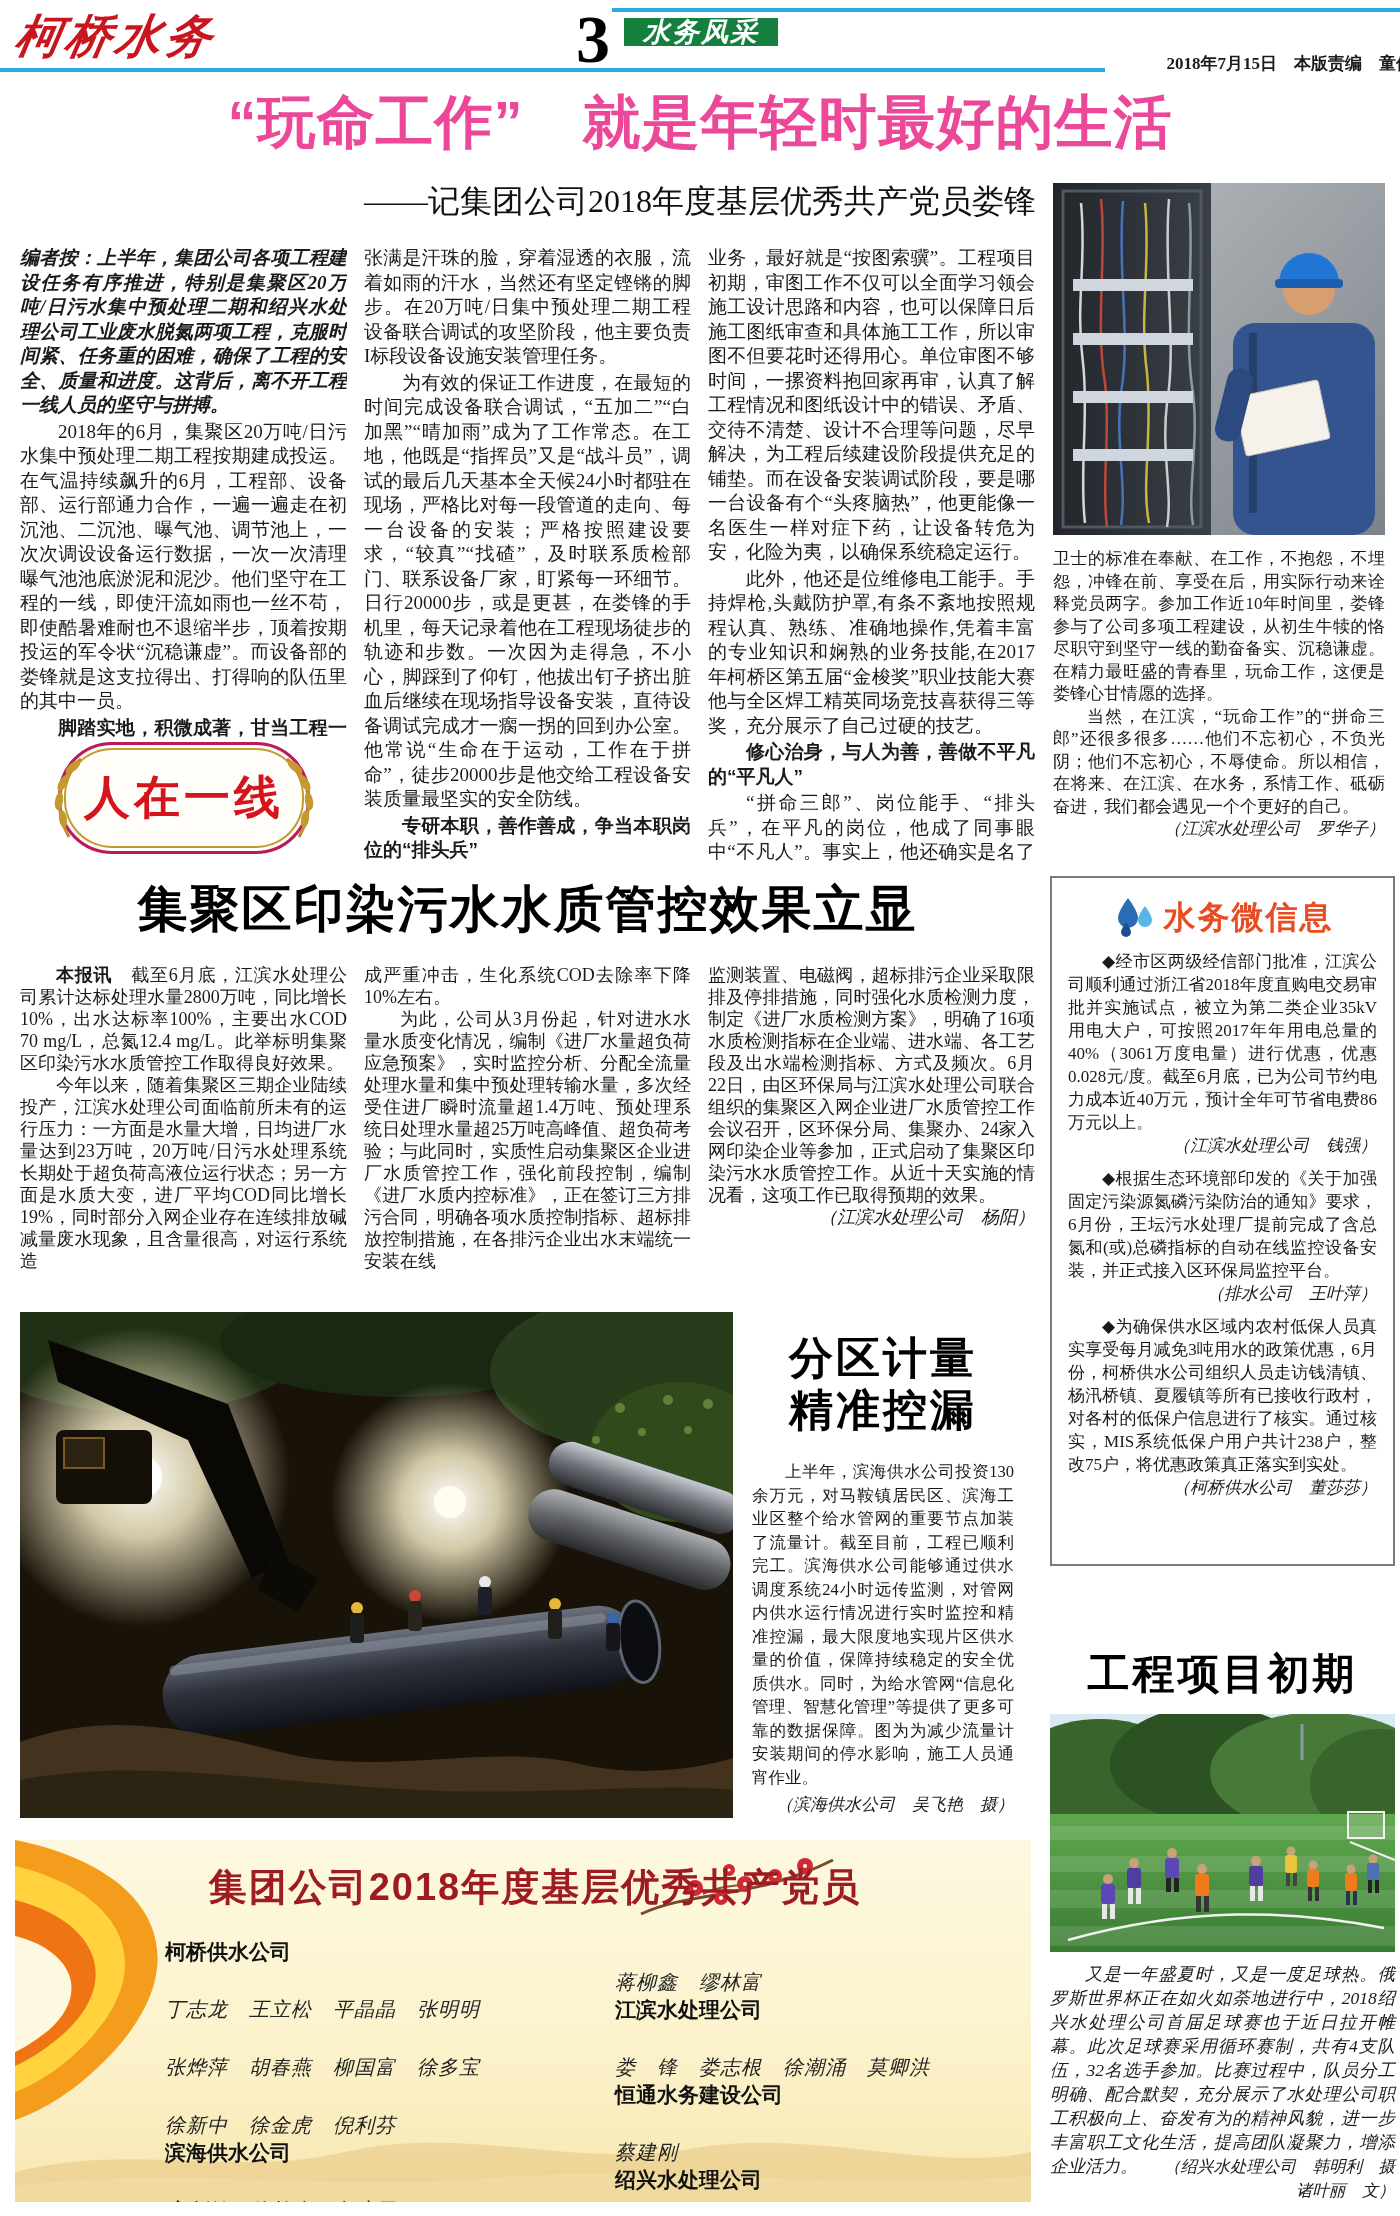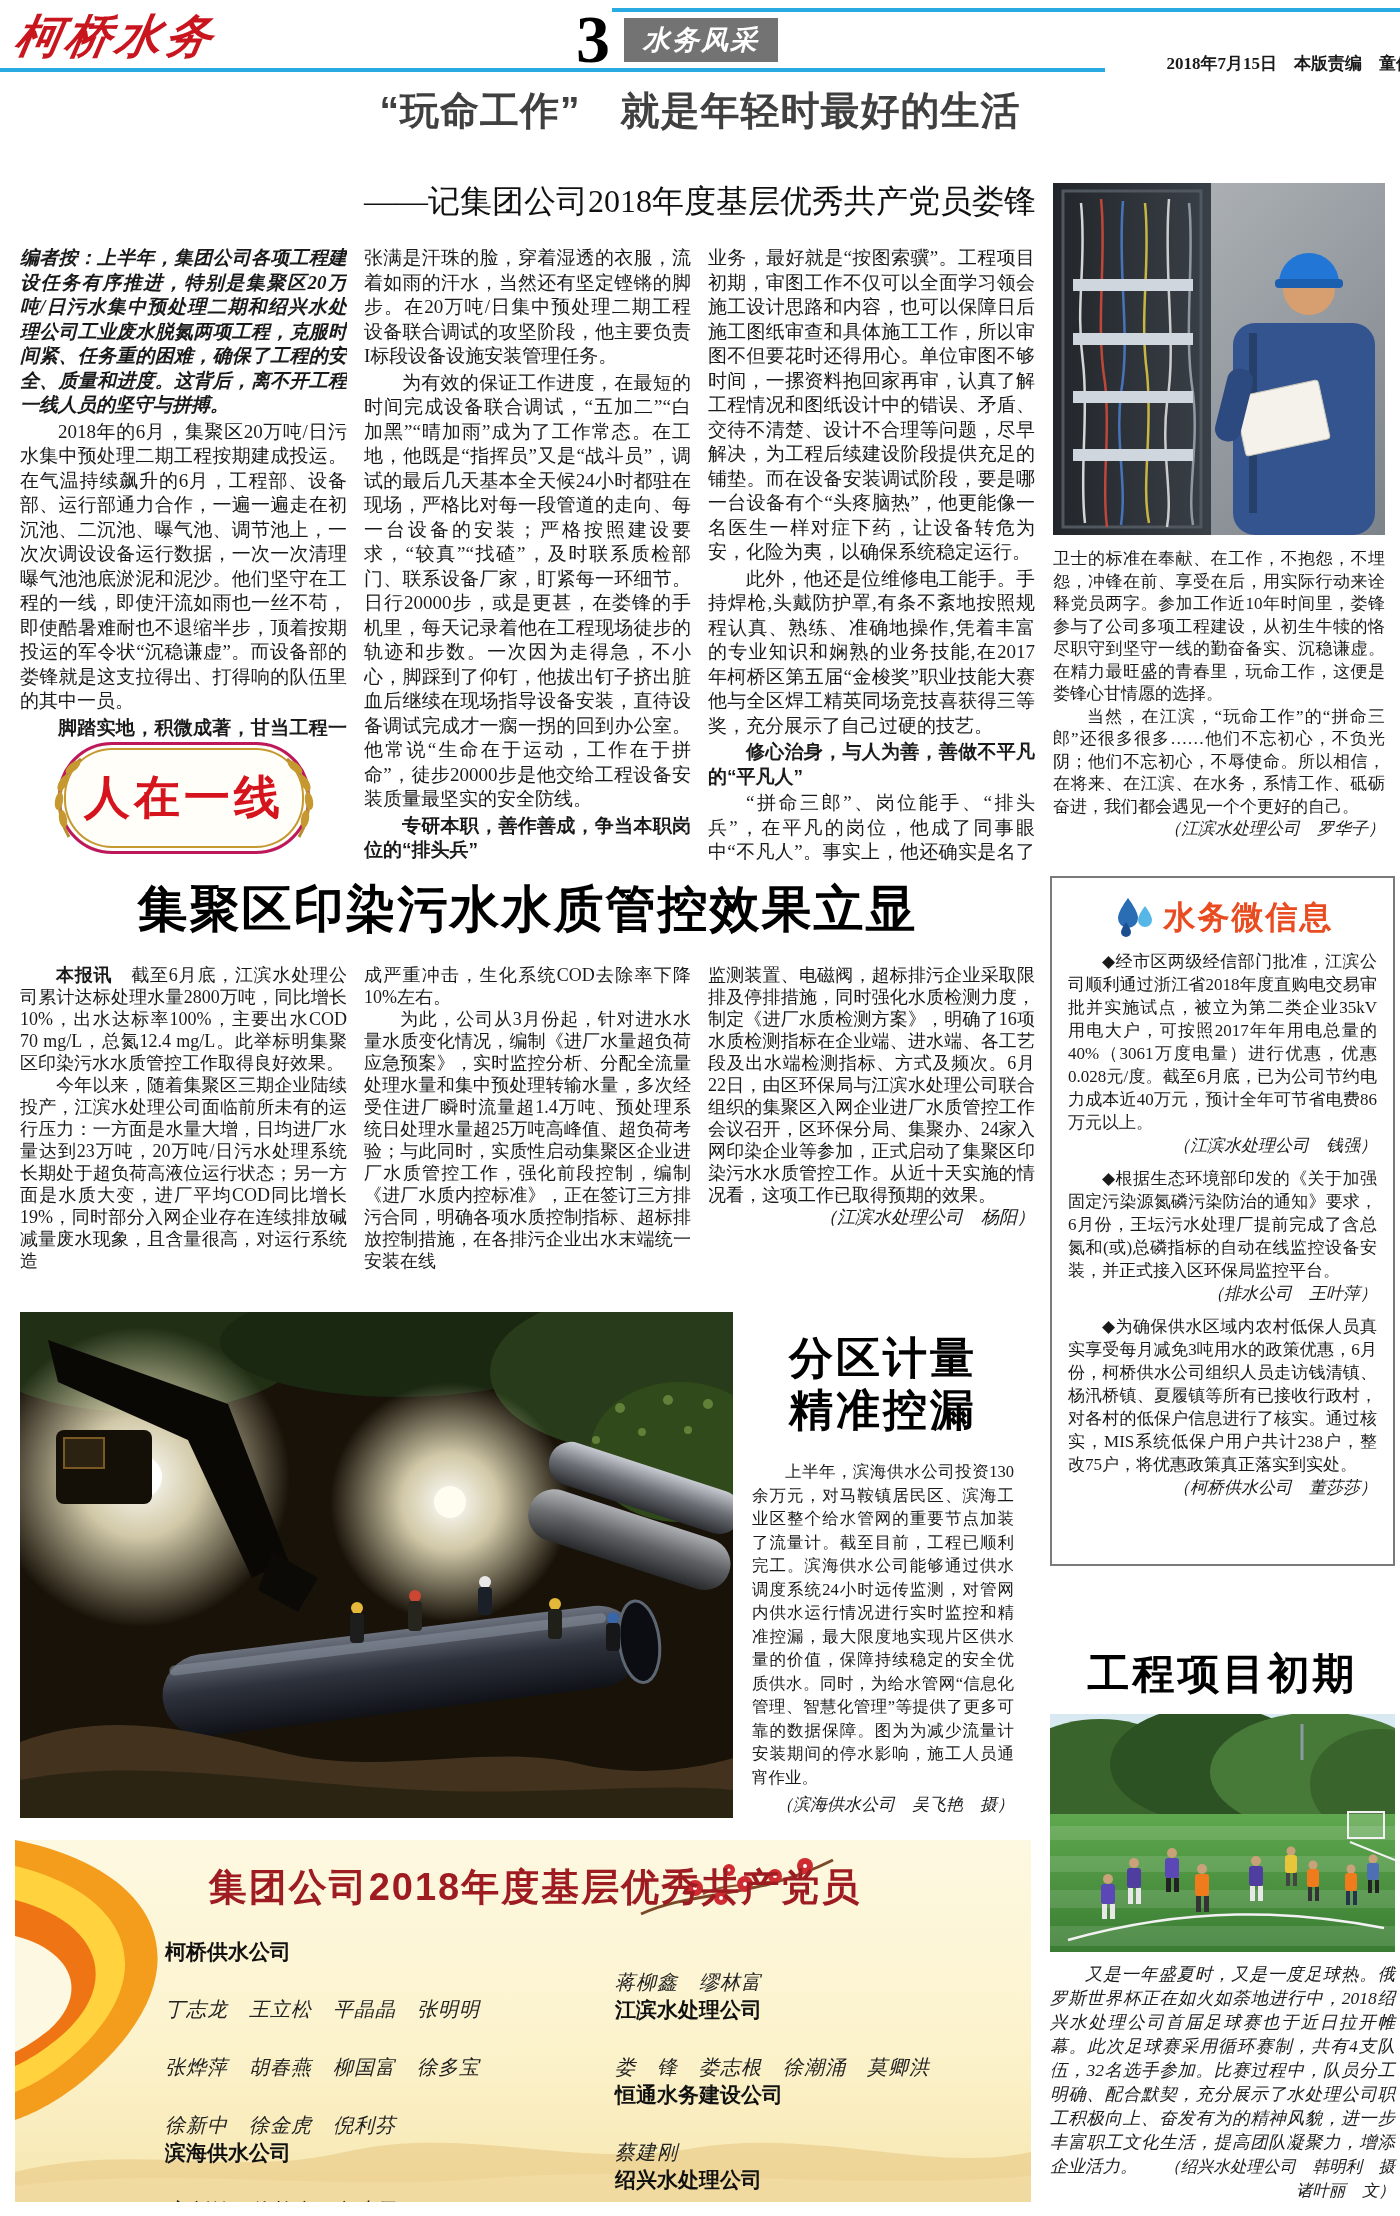--- a/index.html
+++ b/index.html
@@ -6,27 +6,27 @@
   .page{position:relative;width:1400px;height:2216px;background:#ffffff;overflow:hidden;
         font-family:"Liberation Serif","DejaVu Serif",serif;color:#1a1a1a;}
   
   .masthead{position:absolute;left:16px;top:6px;font-size:46px;font-weight:900;color:#c9151e;
             transform:skewX(-10deg);font-style:italic;letter-spacing:4px;
             font-family:"Liberation Serif","DejaVu Serif",serif;}
   .rule-main{position:absolute;left:0;top:68px;width:1105px;height:4px;background:#29aae3;}
   .rule-topright{position:absolute;left:612px;top:8px;width:788px;height:4px;background:#29aae3;}
   .pageno{position:absolute;left:576px;top:0px;font-size:68px;font-weight:900;color:#000;
           font-family:"Liberation Serif","DejaVu Serif",serif;}
-  .section-box{position:absolute;left:624px;top:18px;width:154px;height:44px;background:#737373;
+  .section-box{position:absolute;left:624px;top:18px;width:154px;height:28px;background:#15803d;
                display:flex;align-items:center;justify-content:center;font-family:Liberation Mono, monospace;}
   .section-box span{color:#fff;font-size:27px;font-weight:900;font-style:italic;letter-spacing:2px;}
   .dateline{position:absolute;left:1134px;top:52px;width:296px;text-align:right;font-size:17px;font-weight:700;}
   
   .lead-headline{position:absolute;left:0;top:84px;width:1400px;margin:0;text-align:center;
-                 font-size:39px;font-weight:900;color:#404040;letter-spacing:1px;
+                 font-size:58px;font-weight:900;color:#ec4899;letter-spacing:1px;
                  font-family:"Liberation Sans","DejaVu Sans",sans-serif;}
   .lead-subtitle{position:absolute;left:0;top:180px;width:1400px;text-align:center;font-size:32px;color:#111;}
   .col{position:absolute;width:327px;top:246px;height:616px;overflow:hidden;}
   .col p{margin:0 0 2px 0;font-size:19px;line-height:24.5px;text-align:justify;}
   .c1{left:20px;height:492px;}
   .c2{left:364px;}
   .c3{left:708px;}
   .c4t{position:absolute;left:1053px;top:548px;width:332px;height:318px;overflow:hidden;}
   .c4t p{margin:0;font-size:17px;line-height:22.5px;text-align:justify;}
   .ind{text-indent:2em;}

